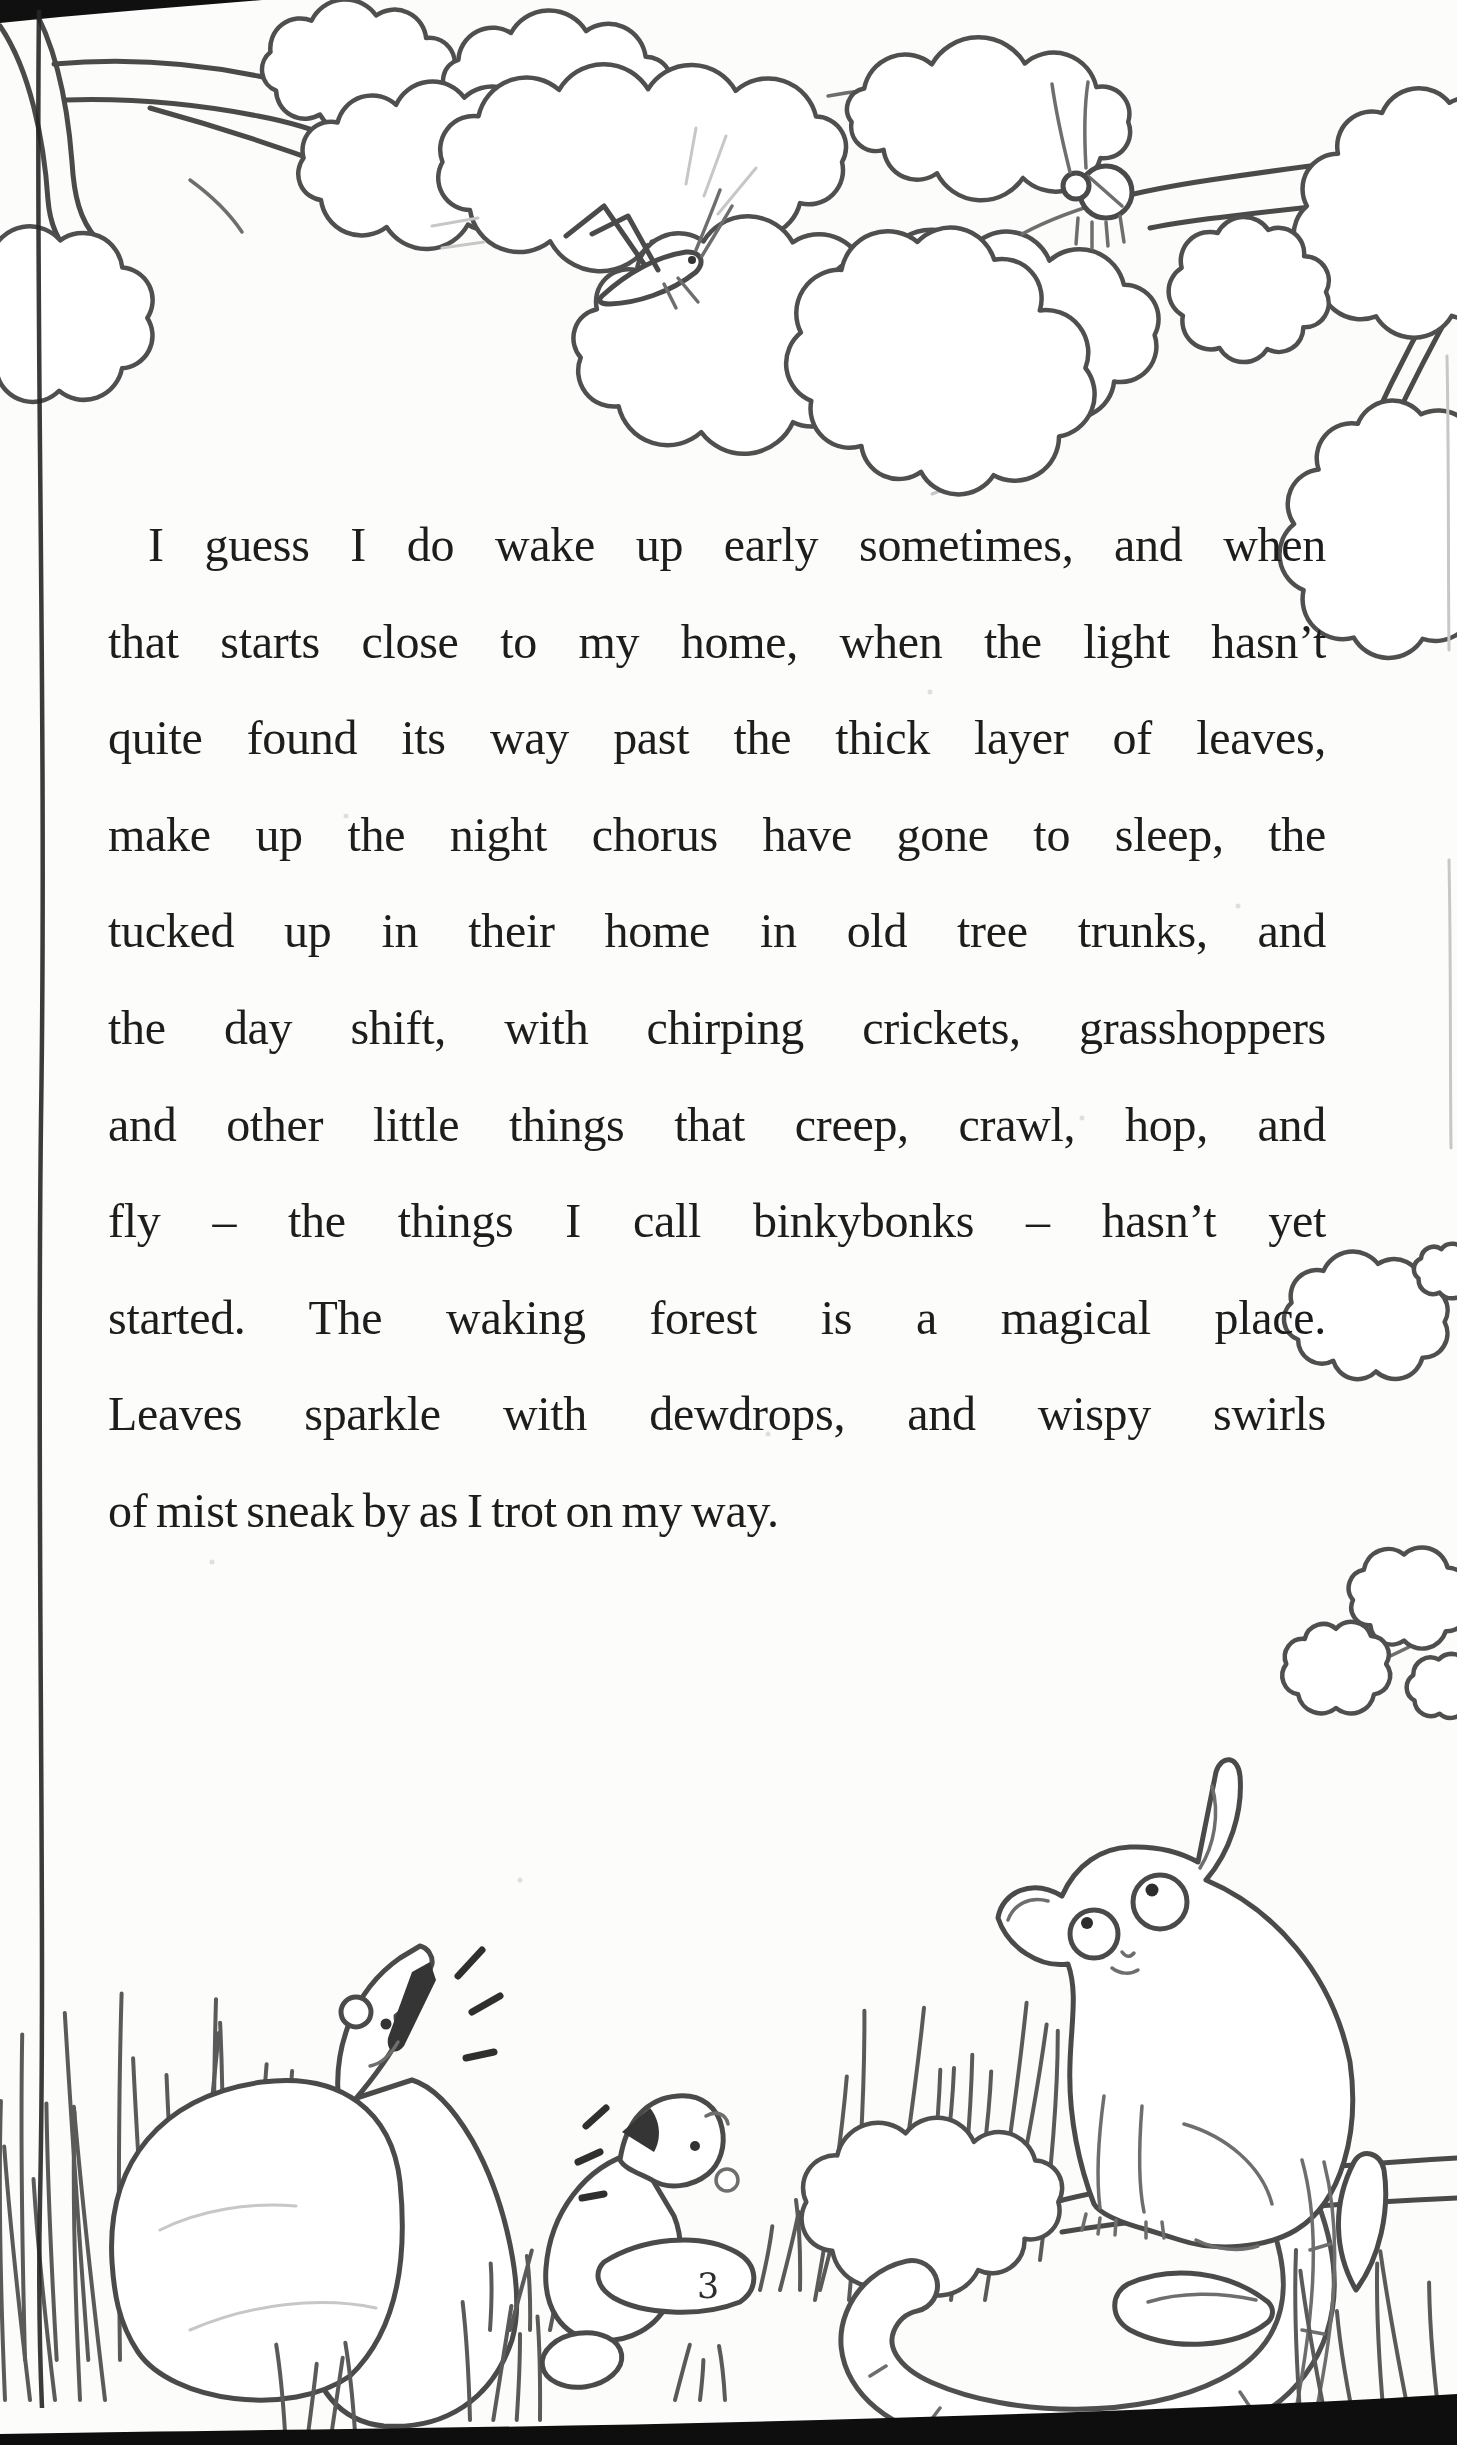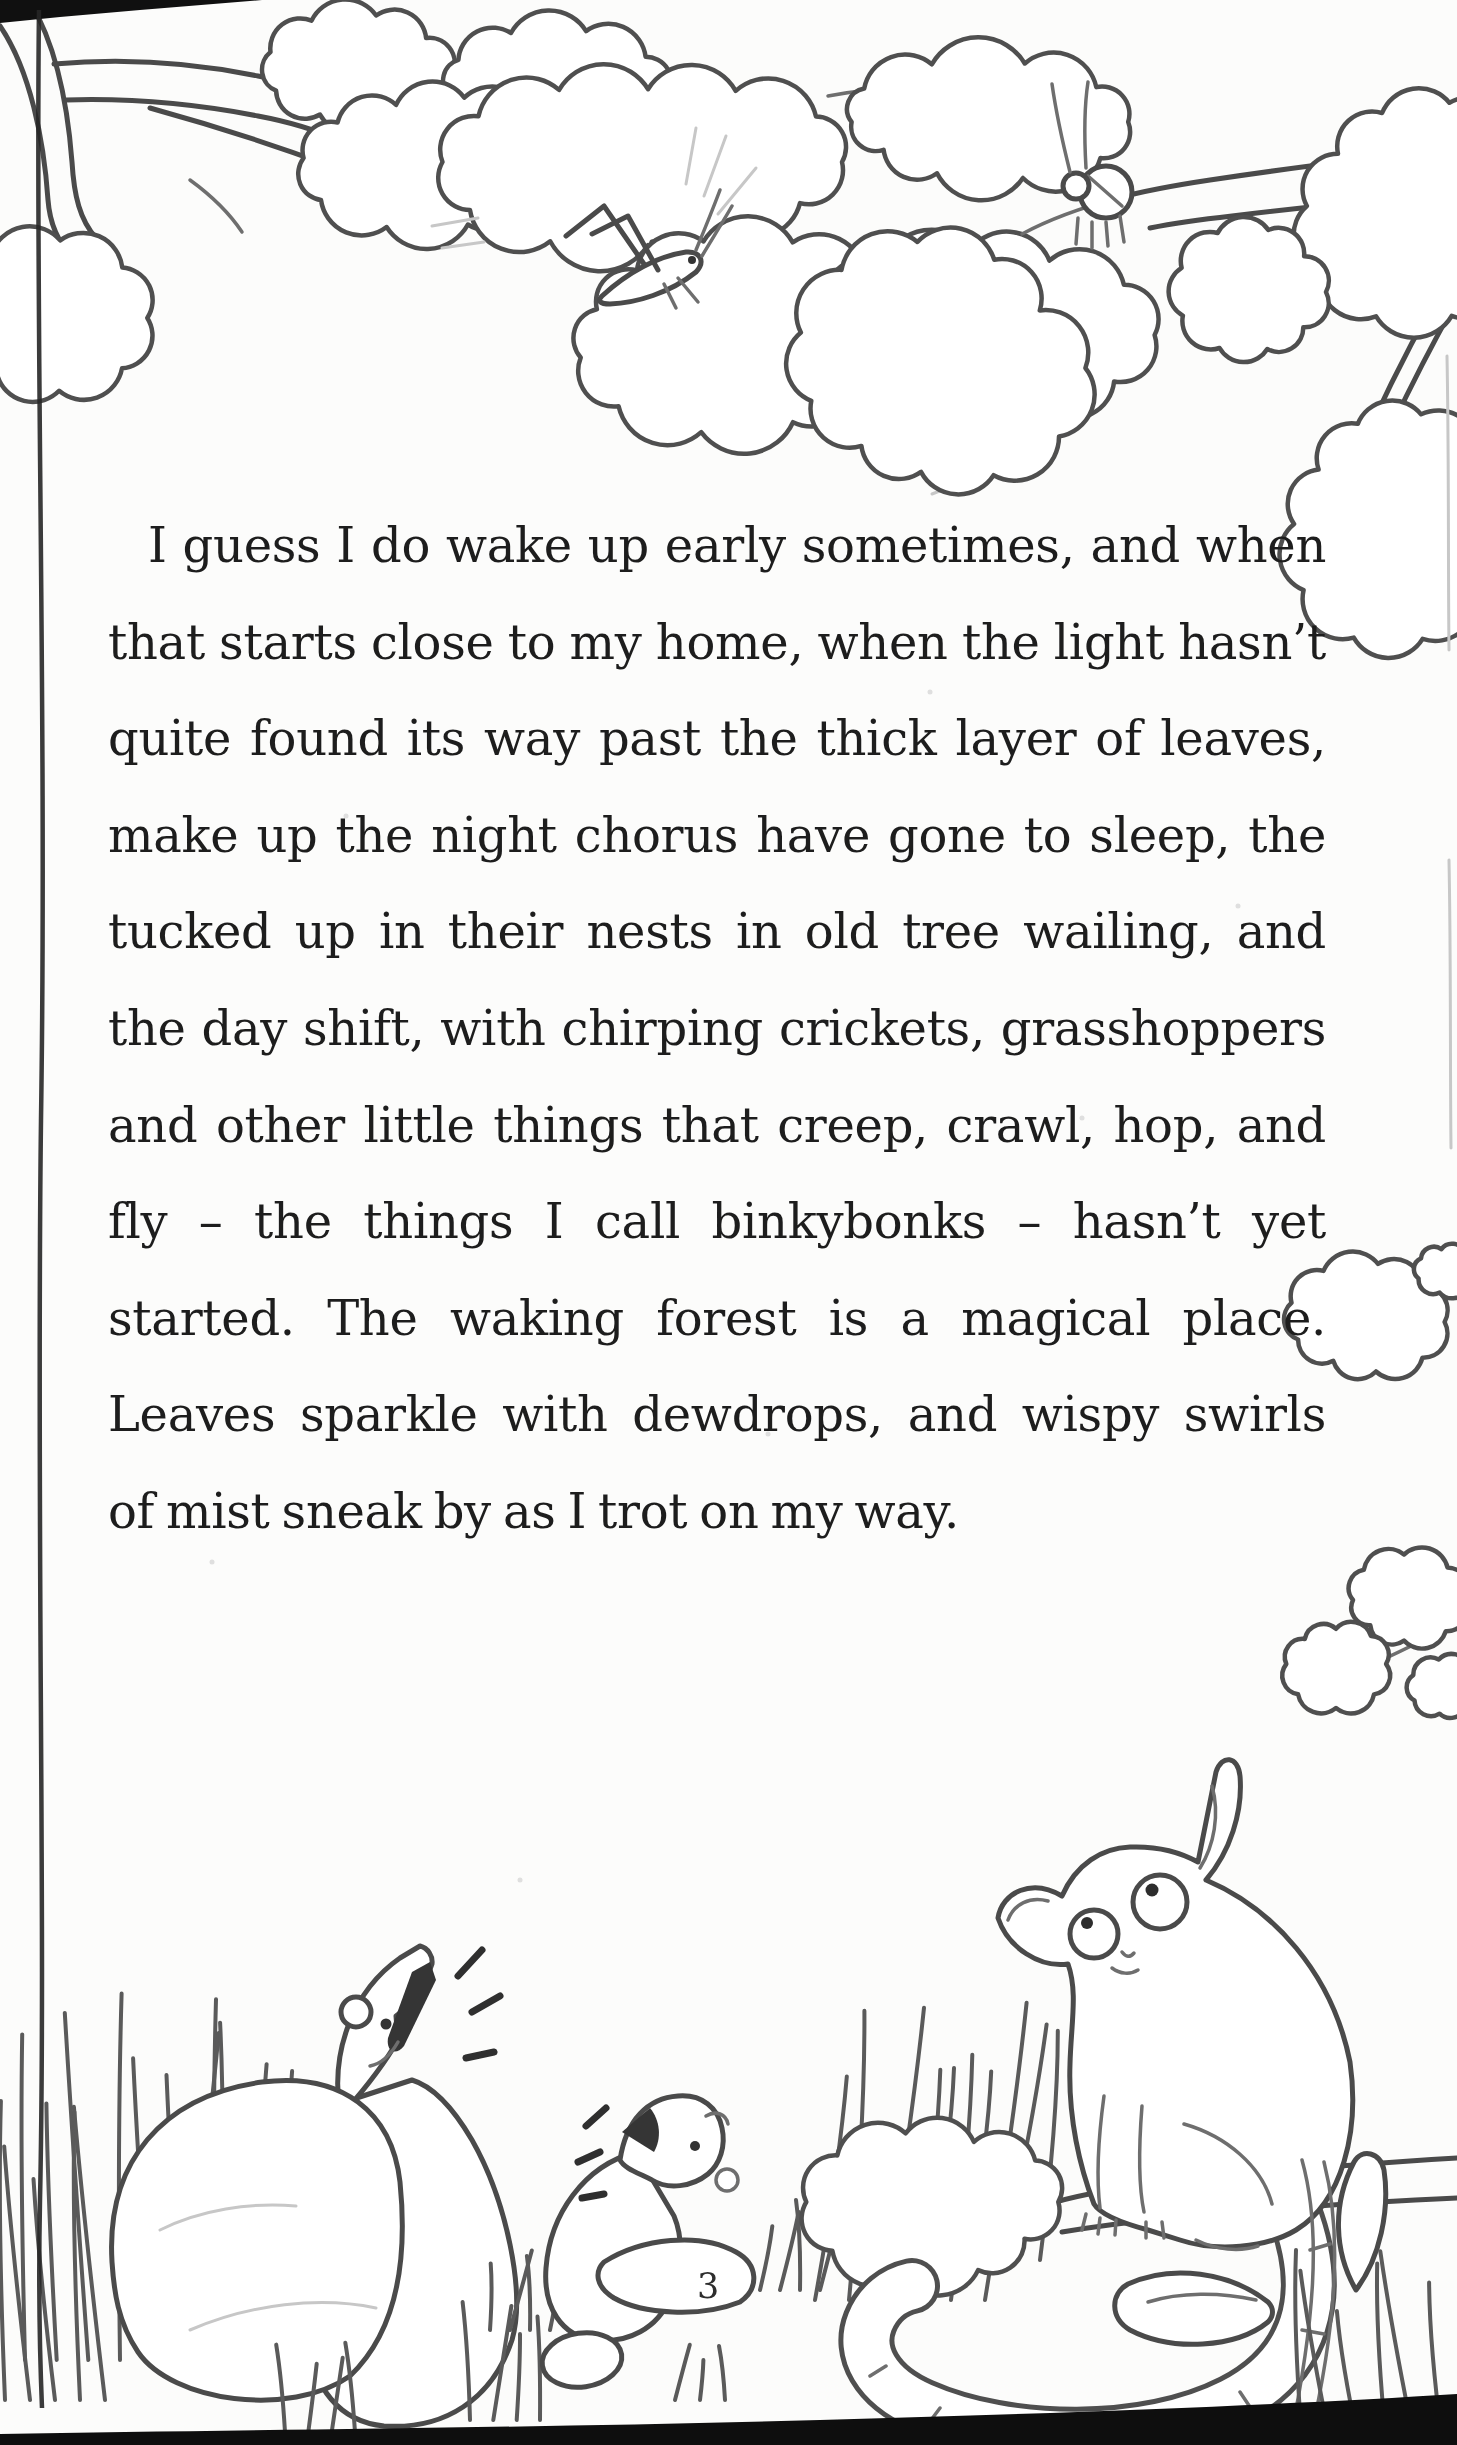--- a/index.html
+++ b/index.html
@@ -10,21 +10,21 @@
   .stroke{fill:none;stroke:#4a4a4a;stroke-width:5;stroke-linecap:round;stroke-linejoin:round}
   .thin{fill:none;stroke:#6e6e6e;stroke-width:3.5;stroke-linecap:round}
   .faint{fill:none;stroke:#c7c7c7;stroke-width:3;stroke-linecap:round}
   .dark{fill:#353535;stroke:none}
   .whitefill{fill:#ffffff}
   .grass{fill:none;stroke:#5a5a5a;stroke-width:4;stroke-linecap:round}
   .mark{fill:none;stroke:#2f2f2f;stroke-width:7;stroke-linecap:round}
   .speck{fill:#cfcfcf;opacity:.65}
   .text-block{position:absolute;left:108px;top:497px;width:1218px;z-index:2;
               font-size:48px;line-height:96.6px;color:#1d1d1d;
-              letter-spacing:-0.3px;word-spacing:-3px;}
+              letter-spacing:-0.3px;word-spacing:-3px;font-family:Liberation Serif, serif;}
   .line{text-align:justify;text-align-last:justify;white-space:nowrap;height:96.6px}
   .line.first{text-indent:40px}
   .line.last{text-align:right;text-align-last:left}
   .page-number{position:absolute;left:697px;top:2266px;z-index:2;font-size:35px;color:#2e2e2e}
 </style>
 </head>
 <body>
 
 <div class="page">
 
@@ -251,21 +251,21 @@
       <path class="faint" d="M1447,356 C1449,460 1448,560 1449,650 M1449,860 C1451,960 1450,1060 1451,1148"></path>
       <path fill="#0e0e0e" d="M0,2434 C240,2430 520,2428 820,2420 C1080,2413 1300,2404 1457,2394 L1457,2445 L0,2445 Z"></path>
     </g>
   </svg>
 
   <div class="text-block">
     <div class="line first">I guess I do wake up early sometimes, and when</div>
     <div class="line">that starts close to my home, when the light hasn’t</div>
     <div class="line">quite found its way past the thick layer of leaves,</div>
     <div class="line">make up the night chorus have gone to sleep, the</div>
-    <div class="line">tucked up in their nests in old tree wailing, and</div>
+    <div class="line">tucked up in their home in old tree trunks, and</div>
     <div class="line">the day shift, with chirping crickets, grasshoppers</div>
     <div class="line">and other little things that creep, crawl, hop, and</div>
     <div class="line">fly – the things I call binkybonks – hasn’t yet</div>
     <div class="line">started. The waking forest is a magical place.</div>
     <div class="line">Leaves sparkle with dewdrops, and wispy swirls</div>
     <div class="line last">of mist sneak by as I trot on my way.</div>
   </div>
 
   <div class="page-number">3</div>
 </div>

